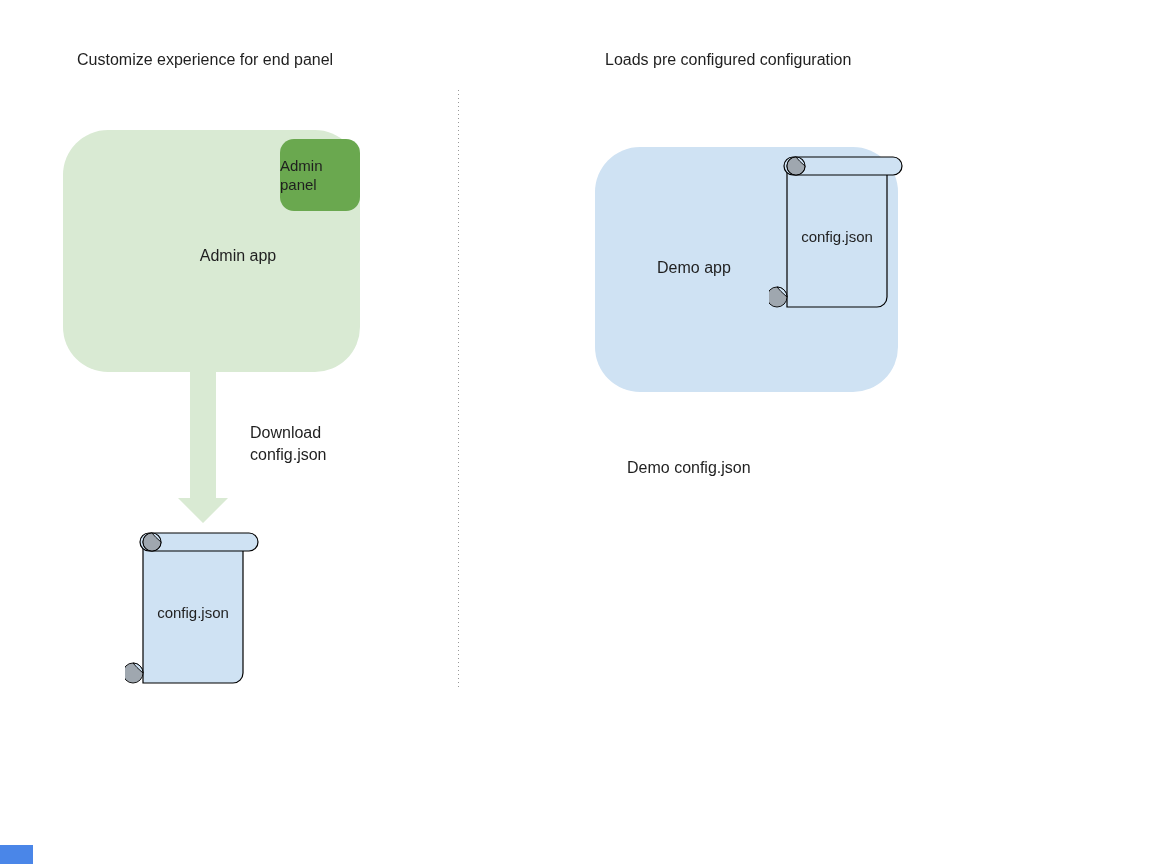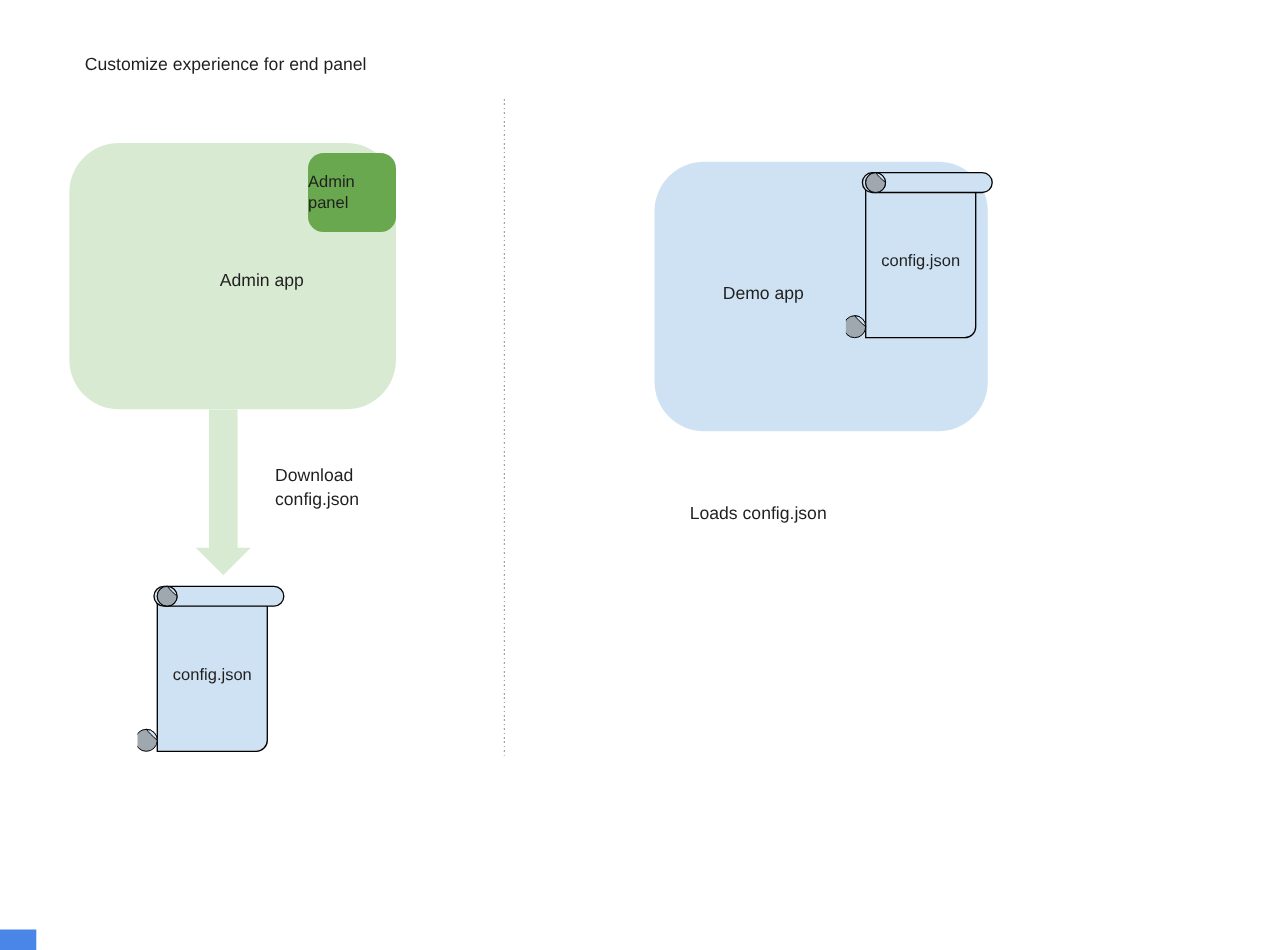--- a/index.html
+++ b/index.html
@@ -18,20 +18,21 @@
   .curl-gray{fill:#9fa7af;stroke:#000000;stroke-width:0.9;}
   .scroll-text{font-size:15px;fill:#1f1f1f;font-family:"Liberation Sans",sans-serif;}
   .blue-square{background:#4a86e8;}
 </style>
 </head>
 <body>
 
 <div id="canvas">
 
   <div class="title abs" style="left:77px;top:50px;">Customize experience for end panel</div>
+  <div class="title abs" style="left:605px;top:50px;">Loads pre configured configuration</div>
 
   <div class="divider abs" style="left:458px;top:90px;height:597px;"></div>
 
   <div class="app-box green-box abs" style="left:63px;top:130px;width:297px;height:242px;"></div>
   <div class="app-label abs" style="left:63px;top:246px;width:350px;text-align:center;">Admin app</div>
 
   <div class="panel abs" style="left:280px;top:139px;width:80px;height:72px;">
     <span class="panel-label">Admin panel</span>
   </div>
 
@@ -58,17 +59,17 @@
   <svg class="abs" style="left:769px;top:148px;" width="140" height="170" viewBox="0 0 140 170">
     <path class="scroll-fill" d="M18,18 H118 V149 A10,10 0 0 1 108,159 H18 Z"></path>
     <rect class="scroll-fill" x="15" y="9" width="118" height="18" rx="9" ry="9"></rect>
     <circle class="scroll-fill" cx="27" cy="18" r="9"></circle>
     <path class="curl-gray" d="M27,9 A9,9 0 1 0 36,18 Q30,13 27,9 Z"></path>
     <circle class="curl-gray" cx="8" cy="149" r="10"></circle>
     <path class="scroll-fill" style="stroke-width:0.9;" d="M8,139 A10,10 0 0 1 18,149 Q11,143 8,139 Z"></path>
     <text class="scroll-text" x="68" y="94" text-anchor="middle">config.json</text>
   </svg>
 
-  <div class="caption abs" style="left:627px;top:445px;">Loads config.json</div>
+  <div class="caption abs" style="left:627px;top:445px;">Demo config.json</div>
 
   <div class="blue-square abs" style="left:0px;top:845px;width:33px;height:19px;"></div>
 
 </div>
 
 </body></html>

